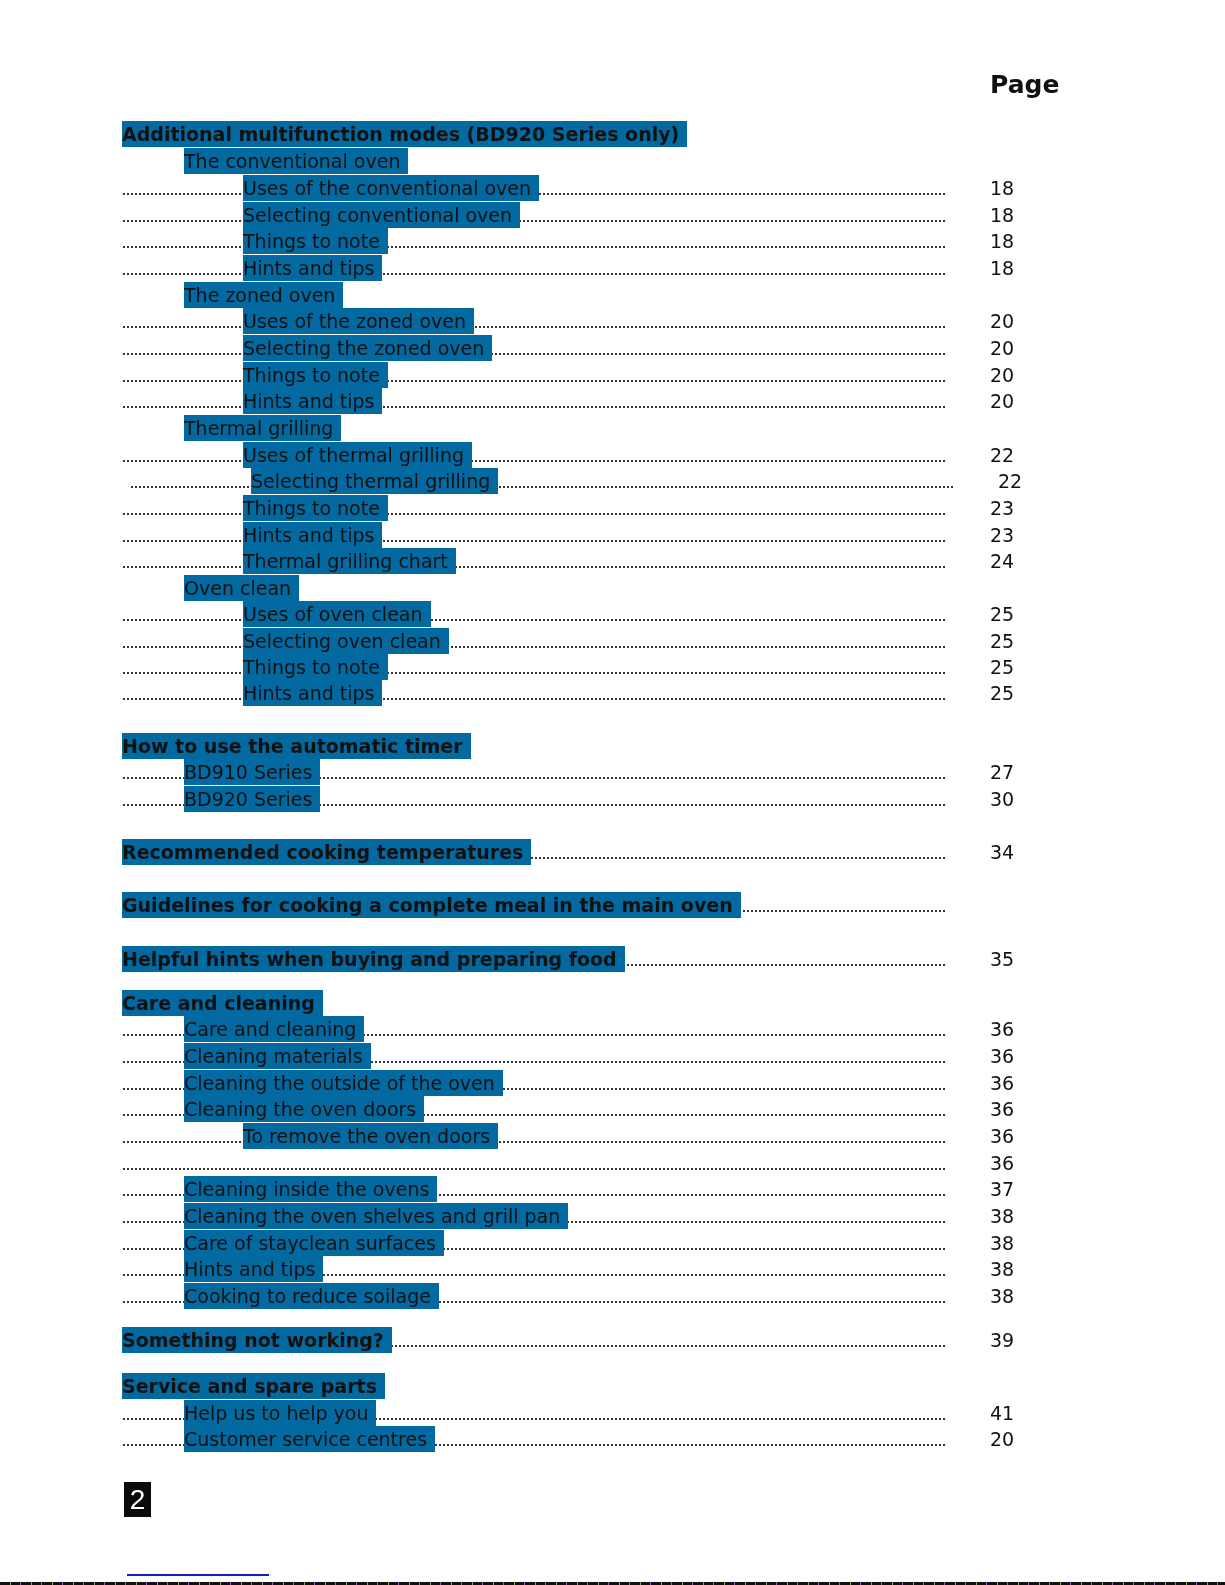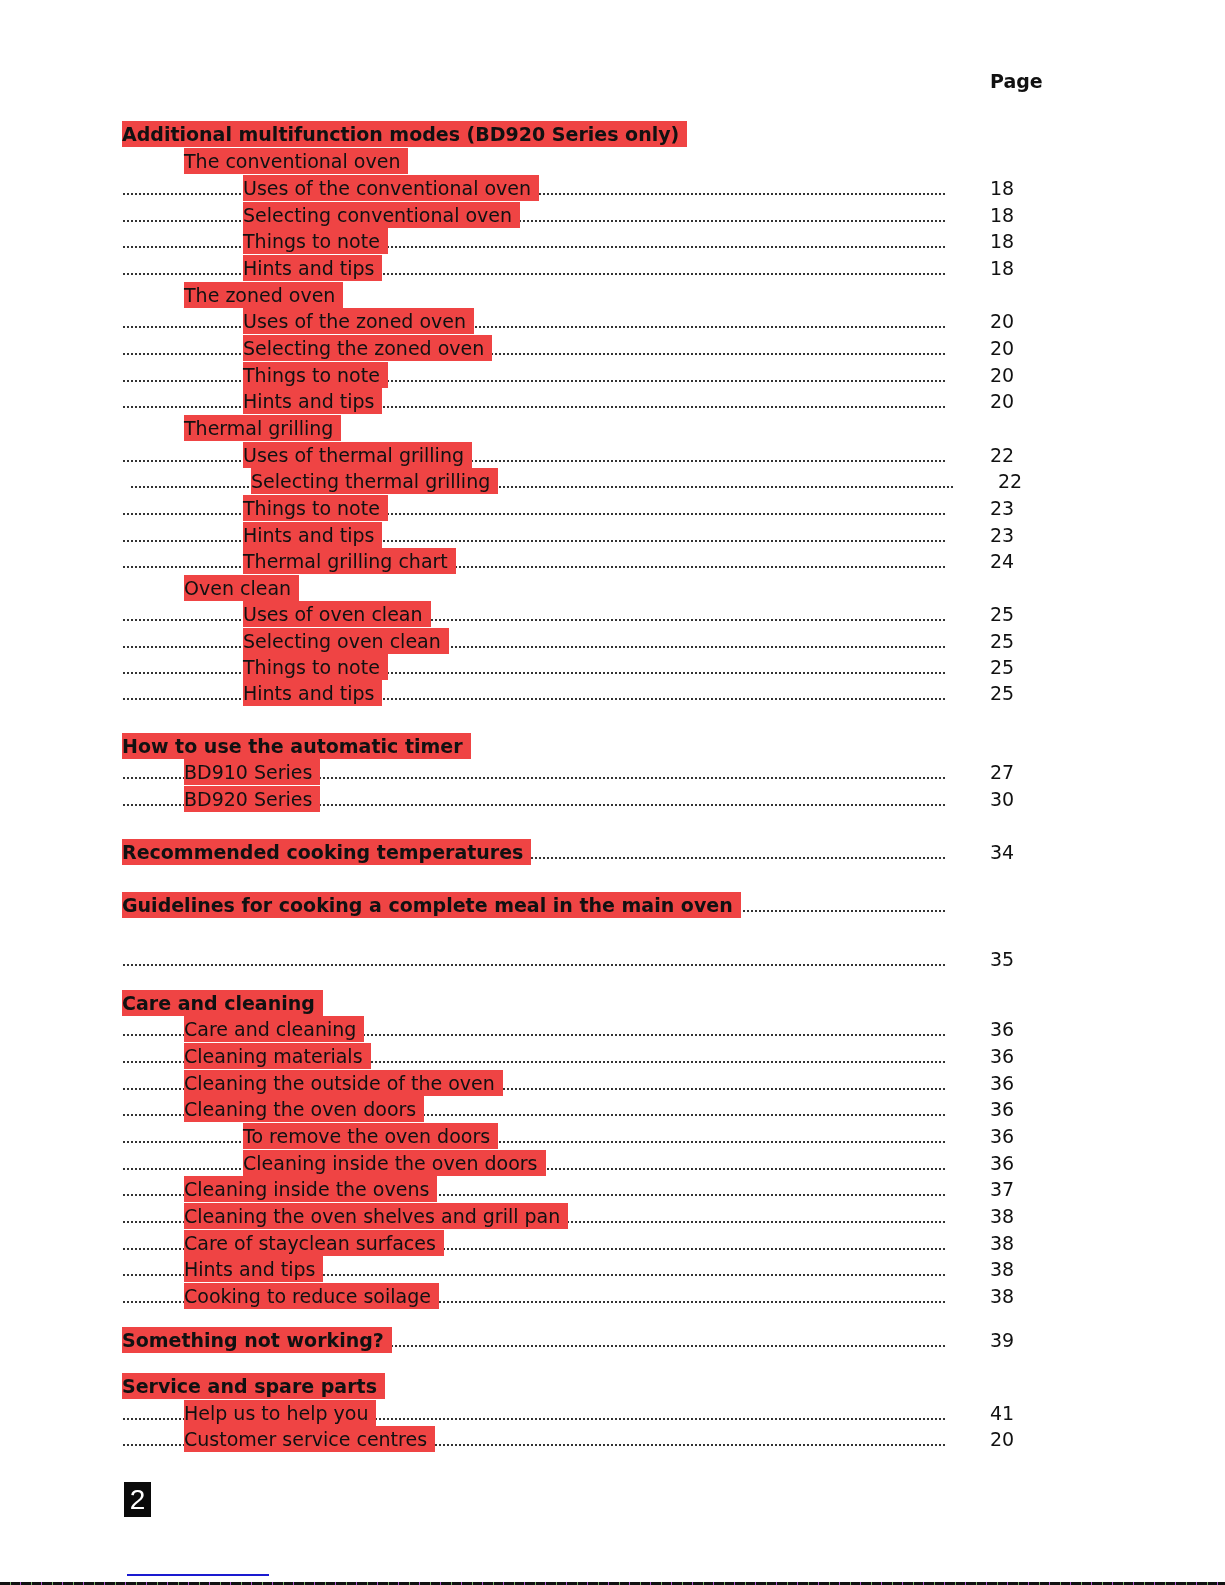--- a/index.html
+++ b/index.html
@@ -1,29 +1,29 @@
 <!DOCTYPE html>
 <html><head>
 <meta charset="utf-8">
 <style>
   html, body { margin: 0; padding: 0; }
   body {
     width: 1225px; height: 1585px; background: #ffffff; position: relative; overflow: hidden;
     font-family: "DejaVu Sans", "Liberation Sans", sans-serif; color: #111;
   }
   .page-heading {
-    position: absolute; left: 990px; top: 70px; font-weight: bold; font-size: 19px;
+    position: absolute; left: 990px; top: 70px; font-weight: bold; font-size: 25px;
   }
   .toc { position: absolute; left: 0; top: 0; width: 1225px; }
   .row {
     position: absolute; left: 0; width: 1225px; height: 26px;
     font-size: 19px; line-height: 26px;
   }
   .row .label {
-    position: absolute; top: 0; white-space: nowrap; background: #ef4444; padding-right: 8px; z-index: 2;
+    position: absolute; top: 0; white-space: nowrap; background: #0369a1; padding-right: 8px; z-index: 2;
   }
   .row.l0 .label { left: 122px; font-weight: bold; }
   .row.l1 .label { left: 184px; }
   .row.l2 .label { left: 243px; }
   .row .dots {
     position: absolute; top: 0; left: 122px; width: 823px; height: 26px; overflow: hidden; z-index: 1;
     border-bottom: none;
   }
   .row .dots::after {
     content: ""; position: absolute; left: 0; right: 0; bottom: 6px; height: 2px;
@@ -176,20 +176,21 @@
       <span class="label">Recommended cooking temperatures</span>
       <span class="num">34</span>
     </div>
     <div class="row l0" style="top: 892px;">
       <div class="dots"></div>
       <span class="label">Guidelines for cooking a complete meal in the main oven</span>
       <span class="num"></span>
     </div>
     <div class="row l0" style="top: 946px;">
       <div class="dots"></div>
+      <span class="label">Helpful hints when buying and preparing food</span>
       <span class="num">35</span>
     </div>
     <div class="row l0" style="top: 990px;">
       <span class="label">Care and cleaning</span>
       <span class="num"></span>
     </div>
     <div class="row l1" style="top: 1016px;">
       <div class="dots"></div>
       <span class="label">Care and cleaning</span>
       <span class="num">36</span>
@@ -209,21 +210,20 @@
       <span class="label">Cleaning the oven doors</span>
       <span class="num">36</span>
     </div>
     <div class="row l2" style="top: 1123px;">
       <div class="dots"></div>
       <span class="label">To remove the oven doors</span>
       <span class="num">36</span>
     </div>
     <div class="row l2" style="top: 1150px;">
       <div class="dots"></div>
-      <span class="label">Cleaning inside the oven doors</span>
       <span class="num">36</span>
     </div>
     <div class="row l1" style="top: 1176px;">
       <div class="dots"></div>
       <span class="label">Cleaning inside the ovens</span>
       <span class="num">37</span>
     </div>
     <div class="row l1" style="top: 1203px;">
       <div class="dots"></div>
       <span class="label">Cleaning the oven shelves and grill pan</span>

